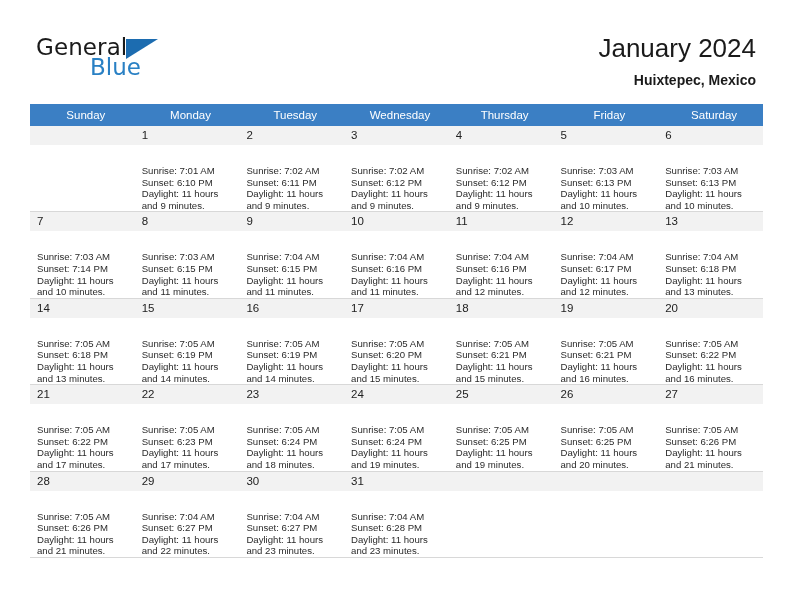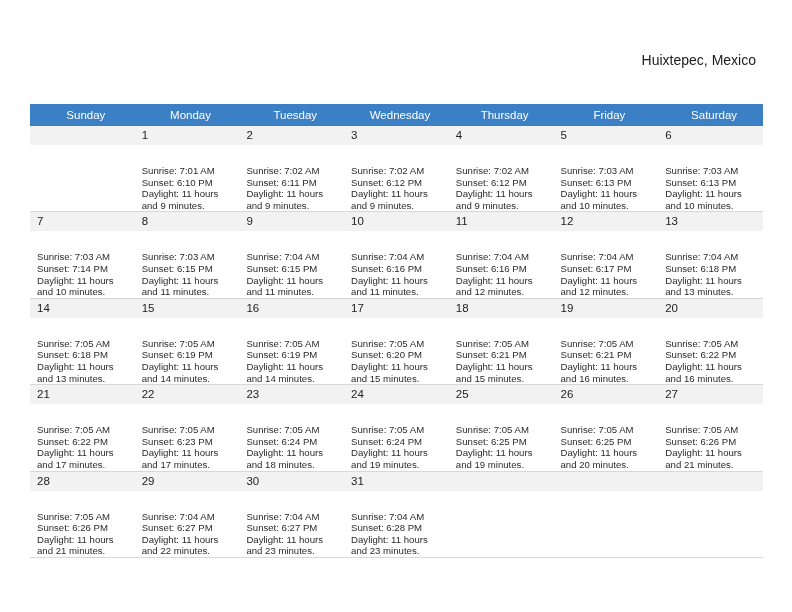--- a/index.html
+++ b/index.html
@@ -75,24 +75,24 @@
   }
   .cal-title {
     font-size: 26px;
     font-weight: 400;
     color: #1a1a1a;
     line-height: 32px;
     white-space: nowrap;
   }
   .cal-subtitle {
     font-size: 14px;
-    font-weight: 400;
+    font-weight: 700;
     color: #1a1a1a;
     line-height: 20px;
-    margin-top: 18px;
+    margin-top: 6px;
     white-space: nowrap;
   }
 
   
   .calendar {
     position: absolute;
     left: 30px;
     top: 104px;
     width: 733px;
     border-collapse: collapse;
@@ -143,22 +143,28 @@
     white-space: normal;
   }
 </style>
 </head>
 <body>
 
 <div class="page">
 
   <div class="header">
 
+    <div class="brand">
+      <span class="brand-general">General</span>
+      <span class="brand-triangle"></span>
+      <span class="brand-blue">Blue</span>
+    </div>
 
     <div class="title-block">
+      <div class="cal-title">January 2024</div>
       <div class="cal-subtitle">Huixtepec, Mexico</div>
     </div>
 
   </div>
 
   <table class="calendar">
     <thead>
       <tr>
         <th>Sunday</th>
         <th>Monday</th>

